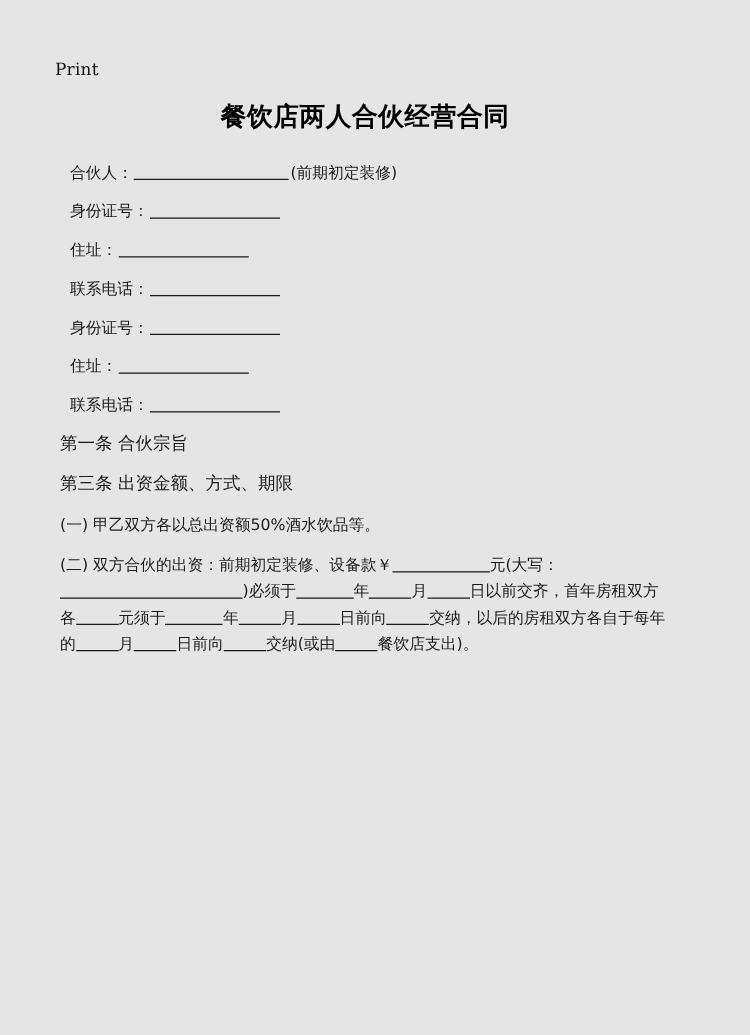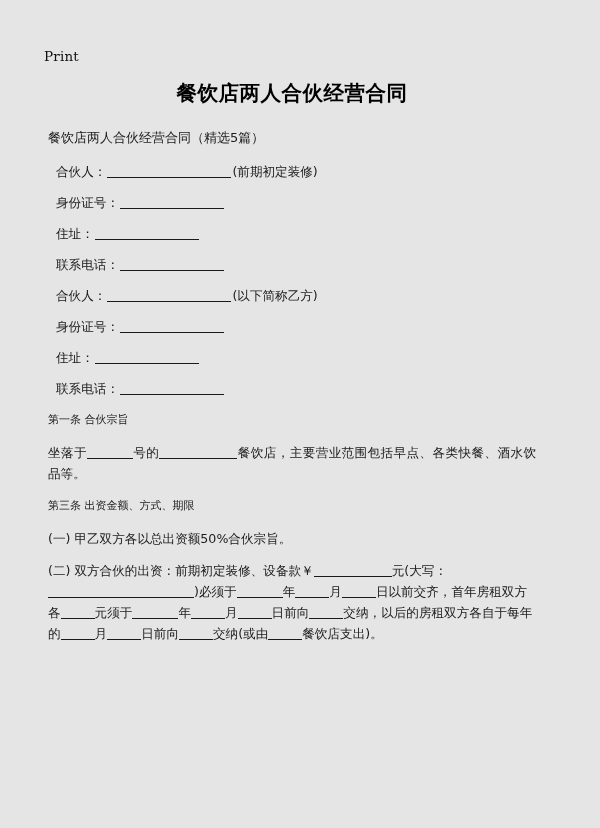--- a/index.html
+++ b/index.html
@@ -94,21 +94,21 @@
     margin: 0 1px;
   }
   .blank-name   { width: 124px; }
   .blank-id     { width: 104px; }
   .blank-addr   { width: 104px; }
   .blank-phone  { width: 104px; }
   .suffix { display: inline; }
 
   
   .article-title {
-    font-size: 11px;
+    font-size: 14px;
     line-height: 20px;
     margin: 8px 0 12px 0;
     color: #1a1a1a;
   }
   .para {
     font-size: 12.6px;
     line-height: 21px;
     margin: 0 0 12px 0;
     color: #1a1a1a;
     text-align: justify;
@@ -136,58 +136,53 @@
 <body>
 
 <div class="page">
 
   <div class="print-label">Print</div>
 
   <div class="doc">
 
     <h1 class="doc-title">餐饮店两人合伙经营合同</h1>
 
-    <p class="subtitle">餐饮店两人合伙经营合同（精选5篇）</p>
 
 
     <div class="party-block">
       <div class="field-row">
         <span class="field-label">合伙人：</span><span class="blank blank-name"></span><span class="suffix">(前期初定装修)</span>
       </div>
       <div class="field-row">
         <span class="field-label">身份证号：</span><span class="blank blank-id"></span>
       </div>
       <div class="field-row">
         <span class="field-label">住址：</span><span class="blank blank-addr"></span>
       </div>
       <div class="field-row">
         <span class="field-label">联系电话：</span><span class="blank blank-phone"></span>
       </div>
     </div>
 
     <div class="party-block">
       <div class="field-row">
-        <span class="field-label">合伙人：</span><span class="blank blank-name"></span><span class="suffix">(以下简称乙方)</span>
-      </div>
-      <div class="field-row">
         <span class="field-label">身份证号：</span><span class="blank blank-id"></span>
       </div>
       <div class="field-row">
         <span class="field-label">住址：</span><span class="blank blank-addr"></span>
       </div>
       <div class="field-row">
         <span class="field-label">联系电话：</span><span class="blank blank-phone"></span>
       </div>
     </div>
 
     <p class="article-title">第一条 合伙宗旨</p>
 
-    <p class="para"><span>坐落于</span><span class="ib ib-m"></span><span>号的</span><span class="ib ib-xl"></span><span>餐饮店，主要营业范围包括早点、各类快餐、酒水饮品等。</span></p>
 
     <p class="article-title">第三条 出资金额、方式、期限</p>
 
-    <p class="para-tight">(一) 甲乙双方各以总出资额50%合伙宗旨。</p>
+    <p class="para-tight">(一) 甲乙双方各以总出资额50%酒水饮品等。</p>
 
     <p class="para-tight"><span>(二) 双方合伙的出资：前期初定装修、设备款￥</span><span class="ib ib-xl"></span><span>元(大写：</span><span class="ib ib-huge"></span><span>)必须于</span><span class="ib ib-m"></span><span>年</span><span class="ib ib-s"></span><span>月</span><span class="ib ib-s"></span><span>日以前交齐，首年房租双方各</span><span class="ib ib-s"></span><span>元须于</span><span class="ib ib-m"></span><span>年</span><span class="ib ib-s"></span><span>月</span><span class="ib ib-s"></span><span>日前向</span><span class="ib ib-s"></span><span>交纳，以后的房租双方各自于每年的</span><span class="ib ib-s"></span><span>月</span><span class="ib ib-s"></span><span>日前向</span><span class="ib ib-s"></span><span>交纳(或由</span><span class="ib ib-s"></span><span>餐饮店支出)。</span></p>
 
 
   </div>
 </div>
 
 </body></html>

